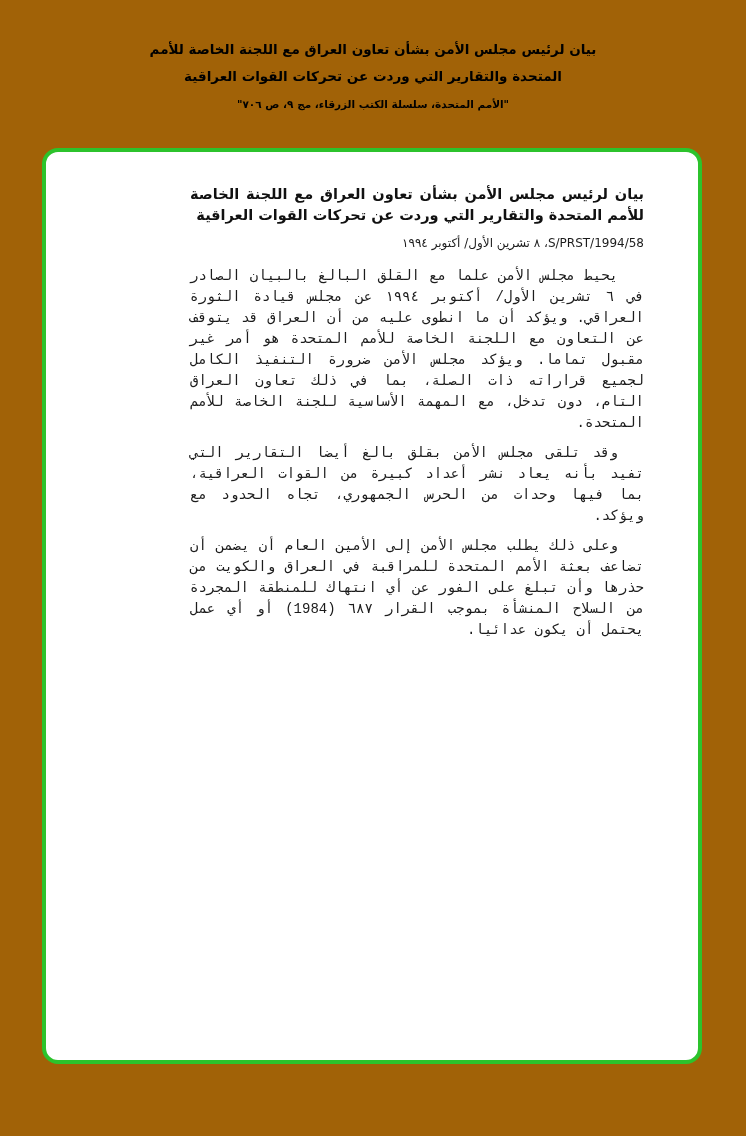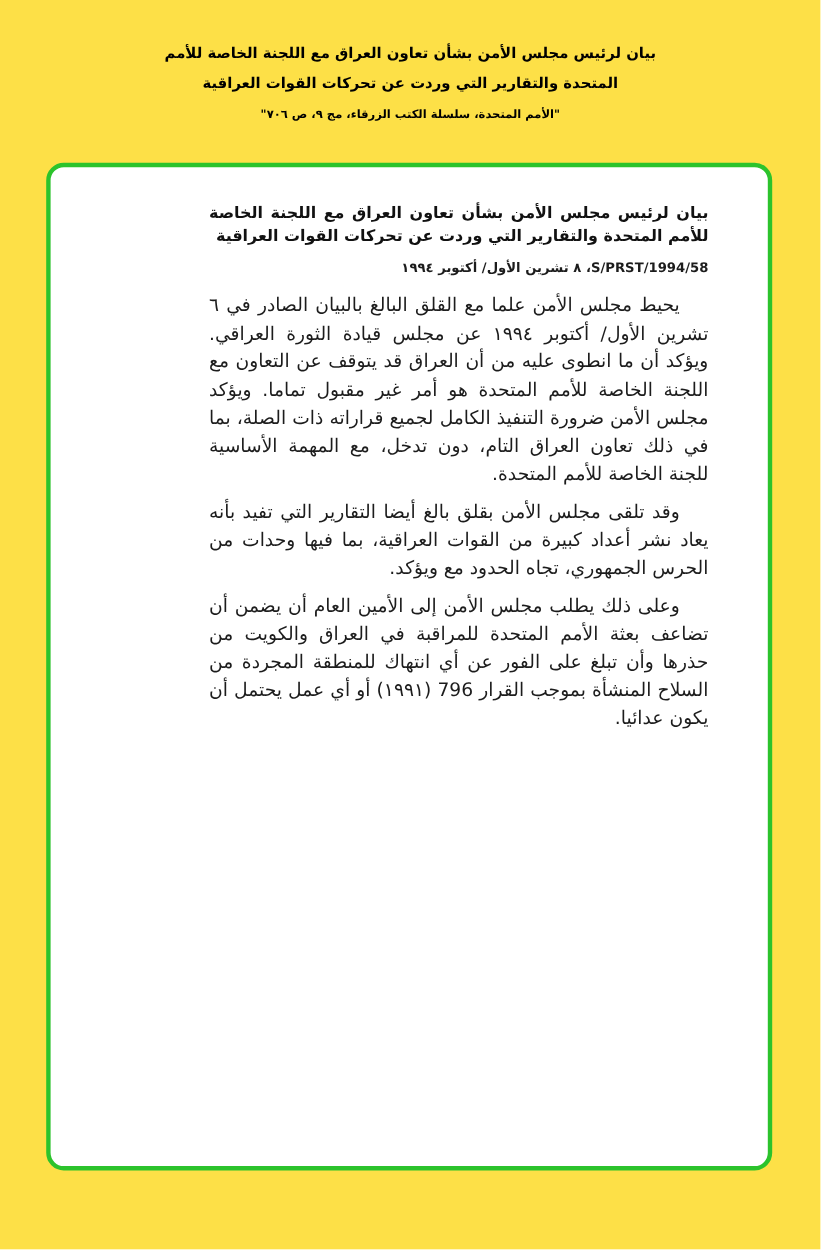--- a/index.html
+++ b/index.html
@@ -1,19 +1,19 @@
 <!DOCTYPE html>
 <html lang="ar"><head>
 <meta charset="utf-8">
 <style>
   html,body{margin:0;padding:0;background:#ffffff;}
   .page{
     position:relative;
     width:746px;height:1136px;
-    background:#fde047;
+    background:#a16207;
     overflow:hidden;
     font-family:"DejaVu Sans", sans-serif;
     color:#111;
   }
   
   .top-header{
     position:absolute;
     top:36px;left:50%;
     transform:translateX(-50%);
     width:480px;
@@ -54,50 +54,51 @@
   .doc-title{
     font-weight:bold;
     font-size:14.5px;
     line-height:1.45;
     text-align:justify;
     color:#111;
     margin:0;
   }
   .doc-ref{
     margin:10px 0 16px 0;
-    font-weight:bold;
+    font-weight:normal;
     font-size:12px;
     text-align:right;
     direction:rtl;
     color:#1c1c1c;
   }
   .doc-body p{
     margin:0 0 9px 0;
-    font-size:17px;
+    font-size:14px;
     line-height:1.5;
     text-align:justify;
     text-indent:26px; 
     color:#1c1c1c;
+    font-family:Liberation Mono, monospace;
   }
 </style>
 </head>
 <body>
 
 <div class="page">
 
   <div class="top-header">
     <div class="top-title">بيان لرئيس مجلس الأمن بشأن تعاون العراق مع اللجنة الخاصة للأمم المتحدة والتقارير التي وردت عن تحركات القوات العراقية</div>
     <div class="top-source">"الأمم المتحدة، سلسلة الكتب الزرقاء، مج ٩، ص ٧٠٦"</div>
   </div>
 
   <div class="frame"></div>
 
   <div class="doc">
     <p class="doc-title">بيان لرئيس مجلس الأمن بشأن تعاون العراق مع اللجنة الخاصة للأمم المتحدة والتقارير التي وردت عن تحركات القوات العراقية</p>
     <div class="doc-ref">S/PRST/1994/58، ٨ تشرين الأول/ أكتوبر ١٩٩٤</div>
     <div class="doc-body">
       <p>يحيط مجلس الأمن علما مع القلق البالغ بالبيان الصادر في ٦ تشرين الأول/ أكتوبر ١٩٩٤ عن مجلس قيادة الثورة العراقي. ويؤكد أن ما انطوى عليه من أن العراق قد يتوقف عن التعاون مع اللجنة الخاصة للأمم المتحدة هو أمر غير مقبول تماما. ويؤكد مجلس الأمن ضرورة التنفيذ الكامل لجميع قراراته ذات الصلة، بما في ذلك تعاون العراق التام، دون تدخل، مع المهمة الأساسية للجنة الخاصة للأمم المتحدة.</p>
       <p>وقد تلقى مجلس الأمن بقلق بالغ أيضا التقارير التي تفيد بأنه يعاد نشر أعداد كبيرة من القوات العراقية، بما فيها وحدات من الحرس الجمهوري، تجاه الحدود مع ويؤكد.</p>
-      <p>وعلى ذلك يطلب مجلس الأمن إلى الأمين العام أن يضمن أن تضاعف بعثة الأمم المتحدة للمراقبة في العراق والكويت من حذرها وأن تبلغ على الفور عن أي انتهاك للمنطقة المجردة من السلاح المنشأة بموجب القرار 796 (١٩٩١) أو أي عمل يحتمل أن يكون عدائيا.</p>
+      <p>وعلى ذلك يطلب مجلس الأمن إلى الأمين العام أن يضمن أن تضاعف بعثة الأمم المتحدة للمراقبة في العراق والكويت من حذرها وأن تبلغ على الفور عن أي انتهاك للمنطقة المجردة من السلاح المنشأة بموجب القرار ٦٨٧ (1984) أو أي عمل يحتمل أن يكون عدائيا.</p>
     </div>
   </div>
 
 </div>
 
 </body></html>

